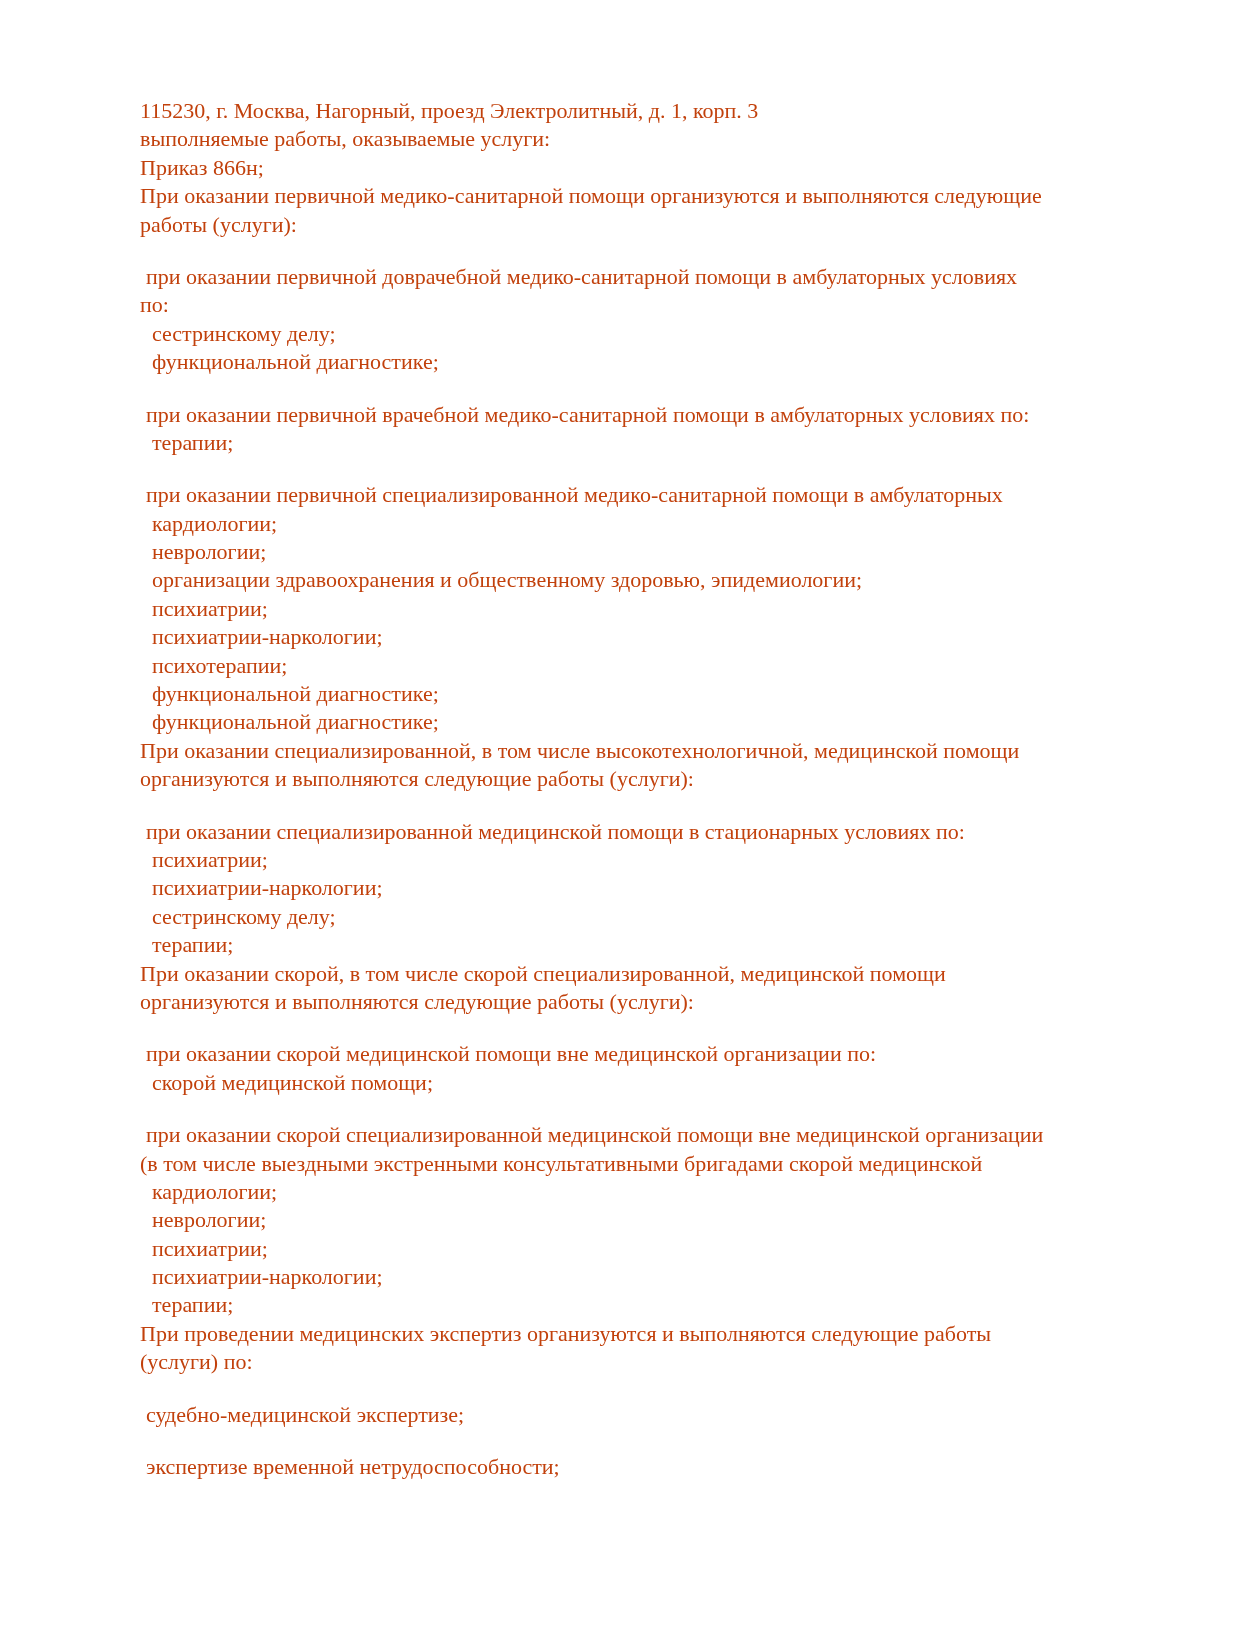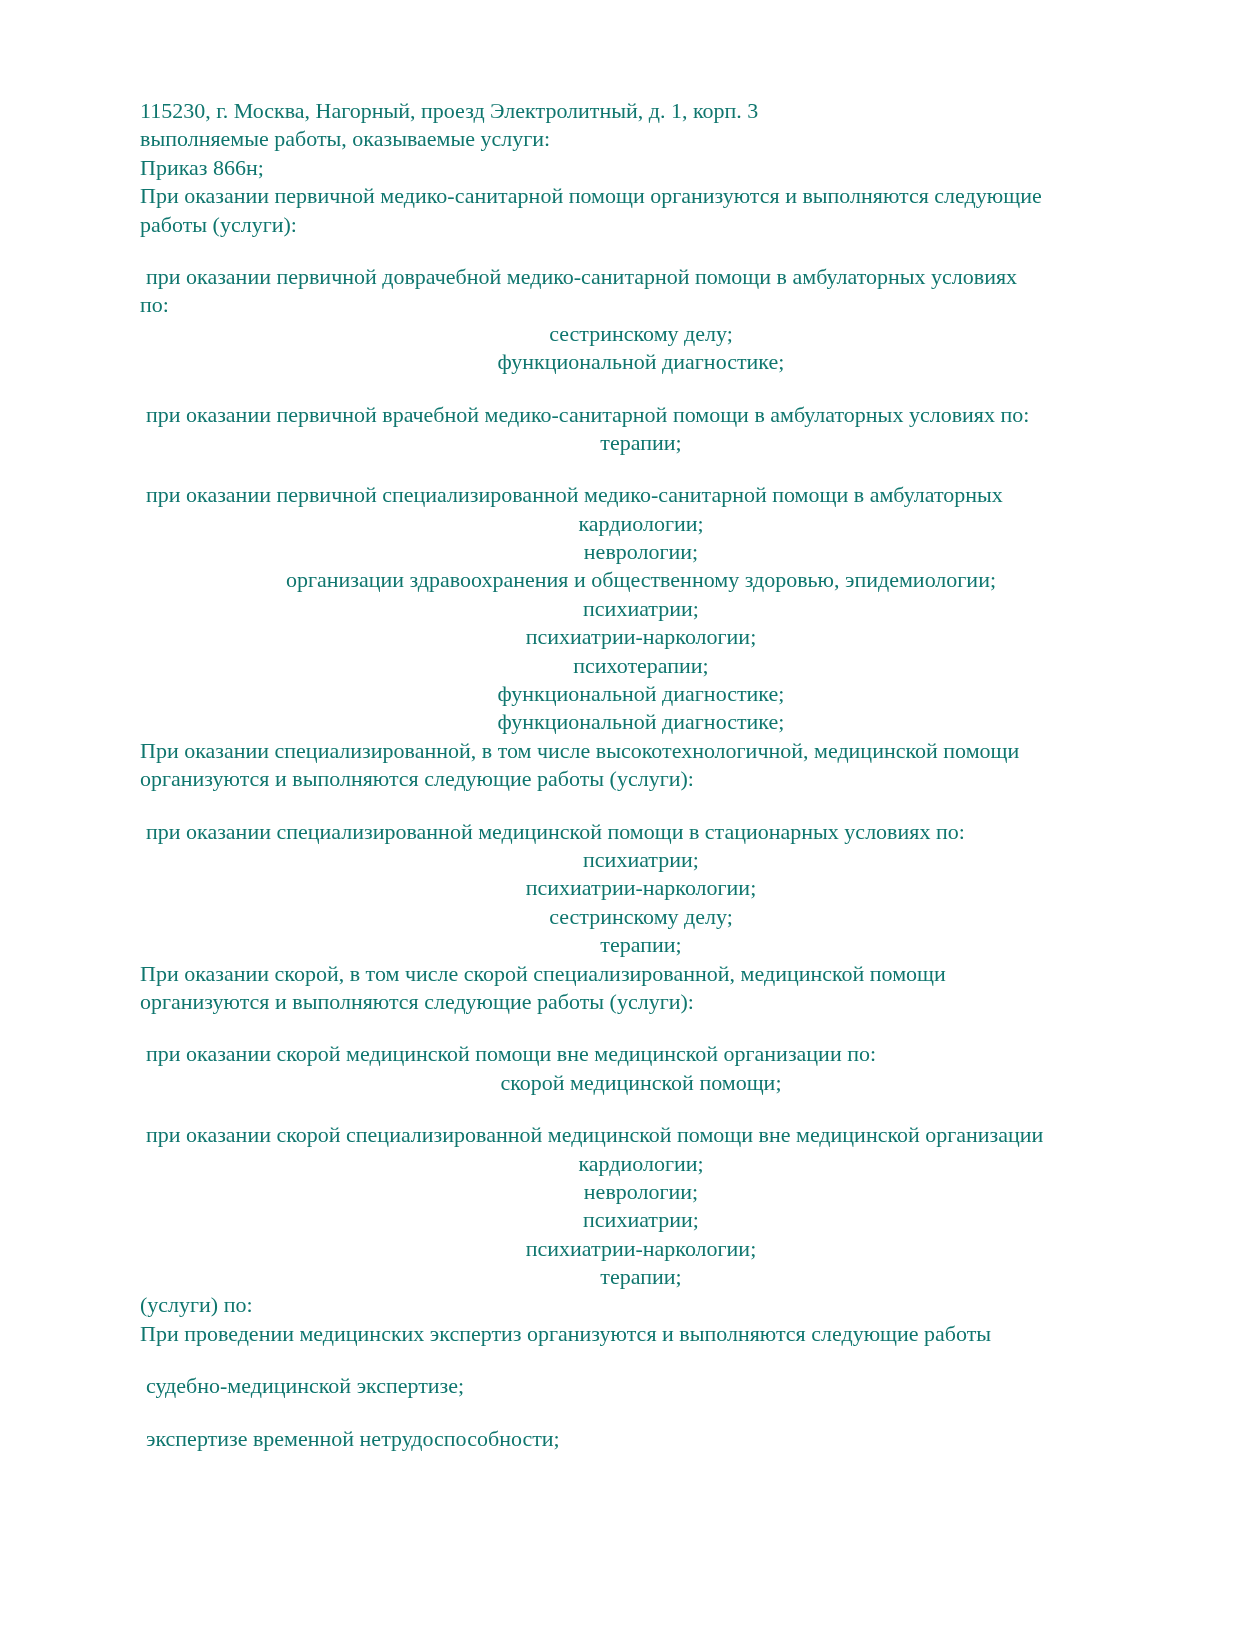--- a/index.html
+++ b/index.html
@@ -12,32 +12,32 @@
     width: 1240px;
     height: 1650px;
     background: #ffffff;
     overflow: hidden;
   }
   .doc {
     position: absolute;
     left: 140px;
     top: 97px;
     width: 990px;
-    color: #0f766e;
+    color: #c2410c;
     font-family: "Liberation Serif", "DejaVu Serif", serif;
     font-size: 22px;
     line-height: 28.4px;
   }
   .line {
     white-space: nowrap;
     height: 28.4px;
   }
   .indent-0 { padding-left: 0; }
   .indent-1 { padding-left: 6px; margin-top: 24px; }
-  .indent-2 { padding-left: 12px; text-align: center; }
+  .indent-2 { padding-left: 12px; }
 </style>
 </head>
 <body>
 
 <div class="page">
   <div class="doc" id="doc">
       <div class="line indent-0">115230, г. Москва, Нагорный, проезд Электролитный, д. 1, корп. 3</div>
       <div class="line indent-0">выполняемые работы, оказываемые услуги:</div>
       <div class="line indent-0">Приказ 866н;</div>
       <div class="line indent-0">При оказании первичной медико-санитарной помощи организуются и выполняются следующие</div>
@@ -62,23 +62,24 @@
       <div class="line indent-1">при оказании специализированной медицинской помощи в стационарных условиях по:</div>
       <div class="line indent-2">психиатрии;</div>
       <div class="line indent-2">психиатрии-наркологии;</div>
       <div class="line indent-2">сестринскому делу;</div>
       <div class="line indent-2">терапии;</div>
       <div class="line indent-0">При оказании скорой, в том числе скорой специализированной, медицинской помощи</div>
       <div class="line indent-0">организуются и выполняются следующие работы (услуги):</div>
       <div class="line indent-1">при оказании скорой медицинской помощи вне медицинской организации по:</div>
       <div class="line indent-2">скорой медицинской помощи;</div>
       <div class="line indent-1">при оказании скорой специализированной медицинской помощи вне медицинской организации</div>
+      <div class="line indent-0">(в том числе выездными экстренными консультативными бригадами скорой медицинской</div>
       <div class="line indent-2">кардиологии;</div>
       <div class="line indent-2">неврологии;</div>
       <div class="line indent-2">психиатрии;</div>
       <div class="line indent-2">психиатрии-наркологии;</div>
       <div class="line indent-2">терапии;</div>
+      <div class="line indent-0">При проведении медицинских экспертиз организуются и выполняются следующие работы</div>
       <div class="line indent-0">(услуги) по:</div>
-      <div class="line indent-0">При проведении медицинских экспертиз организуются и выполняются следующие работы</div>
       <div class="line indent-1">судебно-медицинской экспертизе;</div>
       <div class="line indent-1">экспертизе временной нетрудоспособности;</div>
     </div>
 </div>
 
 </body></html>

